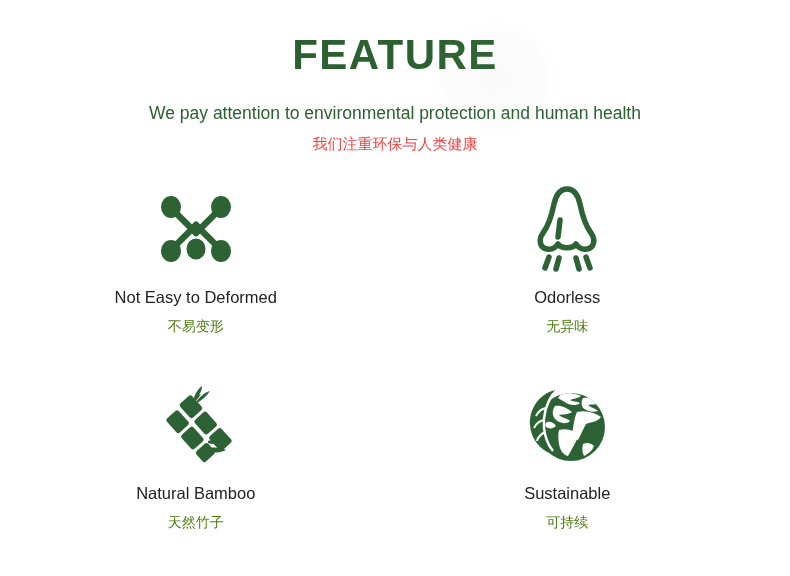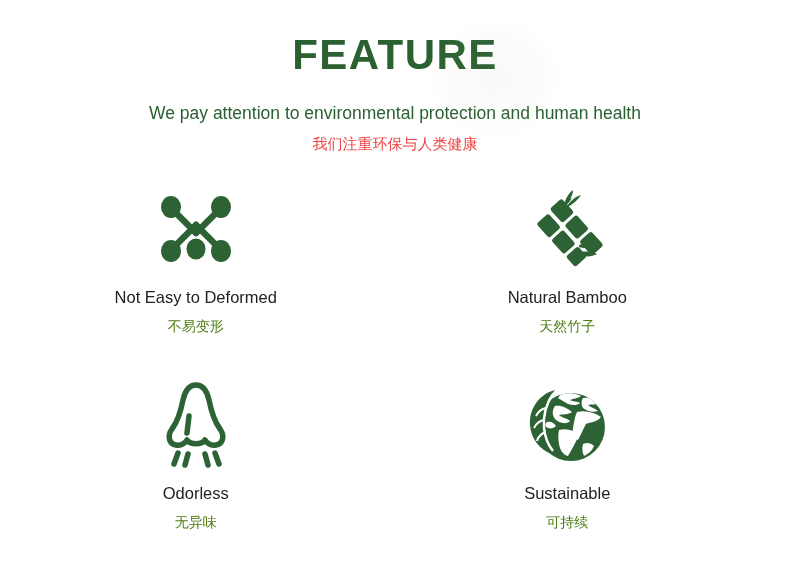--- a/index.html
+++ b/index.html
@@ -140,20 +140,40 @@
             <ellipse cx="40" cy="60" rx="9.5" ry="10.5"></ellipse>
           </g>
         </svg>
       </div>
       <div class="label-en">Not Easy to Deformed</div>
       <div class="label-cn">不易变形</div>
     </div>
 
     <div class="cell">
       <div class="icon-wrap">
+        <svg width="80" height="92" viewBox="0 0 80 92" aria-hidden="true">
+          <g fill="none" stroke="#2d6334" stroke-width="5.5" stroke-linecap="round" stroke-linejoin="round">
+
+            <path d="M40 6 C33 6 29 12 27 21 C25 31 22 42 16 50 C11 57 13 65 20 66 C25 67 29 64 31 61 C34 66 46 66 49 61 C51 64 55 67 60 66 C67 65 69 57 64 50 C58 42 55 31 53 21 C51 12 47 6 40 6 Z"></path>
+
+            <path d="M33 37 L31 54"></path>
+
+            <path d="M22 74 L18 85"></path>
+            <path d="M32 75 L29 86"></path>
+            <path d="M49 75 L52 86"></path>
+            <path d="M59 74 L63 85"></path>
+          </g>
+        </svg>
+      </div>
+      <div class="label-en">Odorless</div>
+      <div class="label-cn">无异味</div>
+    </div>
+
+    <div class="cell">
+      <div class="icon-wrap">
         <svg width="80" height="80" viewBox="0 0 80 80" aria-hidden="true">
           <g fill="#2d6334">
 
             <g transform="rotate(-42 46 34)">
               <rect x="38" y="8" width="16" height="19" rx="2.5"></rect>
               <rect x="38" y="30" width="16" height="19" rx="2.5"></rect>
               <rect x="38" y="52" width="16" height="19" rx="2.5"></rect>
             </g>
 
             <g transform="rotate(-42 30 46)">
@@ -166,40 +186,20 @@
             <path d="M33 20 C37 13 41 10 45 9 C42 14 38 18 34 21 Z"></path>
             <path d="M38 12 C40 7 43 3 46 1 C46 6 43 11 39 14 Z"></path>
 
             <path d="M52 56 C59 54 65 54 70 56 C64 59 57 60 52 58 Z"></path>
             <path d="M54 63 C60 62 66 63 70 65 C65 68 58 68 54 66 Z"></path>
           </g>
         </svg>
       </div>
       <div class="label-en">Natural Bamboo</div>
       <div class="label-cn">天然竹子</div>
-    </div>
-
-    <div class="cell">
-      <div class="icon-wrap">
-        <svg width="80" height="92" viewBox="0 0 80 92" aria-hidden="true">
-          <g fill="none" stroke="#2d6334" stroke-width="5.5" stroke-linecap="round" stroke-linejoin="round">
-
-            <path d="M40 6 C33 6 29 12 27 21 C25 31 22 42 16 50 C11 57 13 65 20 66 C25 67 29 64 31 61 C34 66 46 66 49 61 C51 64 55 67 60 66 C67 65 69 57 64 50 C58 42 55 31 53 21 C51 12 47 6 40 6 Z"></path>
-
-            <path d="M33 37 L31 54"></path>
-
-            <path d="M22 74 L18 85"></path>
-            <path d="M32 75 L29 86"></path>
-            <path d="M49 75 L52 86"></path>
-            <path d="M59 74 L63 85"></path>
-          </g>
-        </svg>
-      </div>
-      <div class="label-en">Odorless</div>
-      <div class="label-cn">无异味</div>
     </div>
 
 
 
     <div class="cell">
       <div class="icon-wrap">
         <svg width="84" height="86" viewBox="0 0 84 86" aria-hidden="true">
           <defs>
             <clipPath id="globeClip">
               <circle cx="46" cy="45" r="34"></circle>

